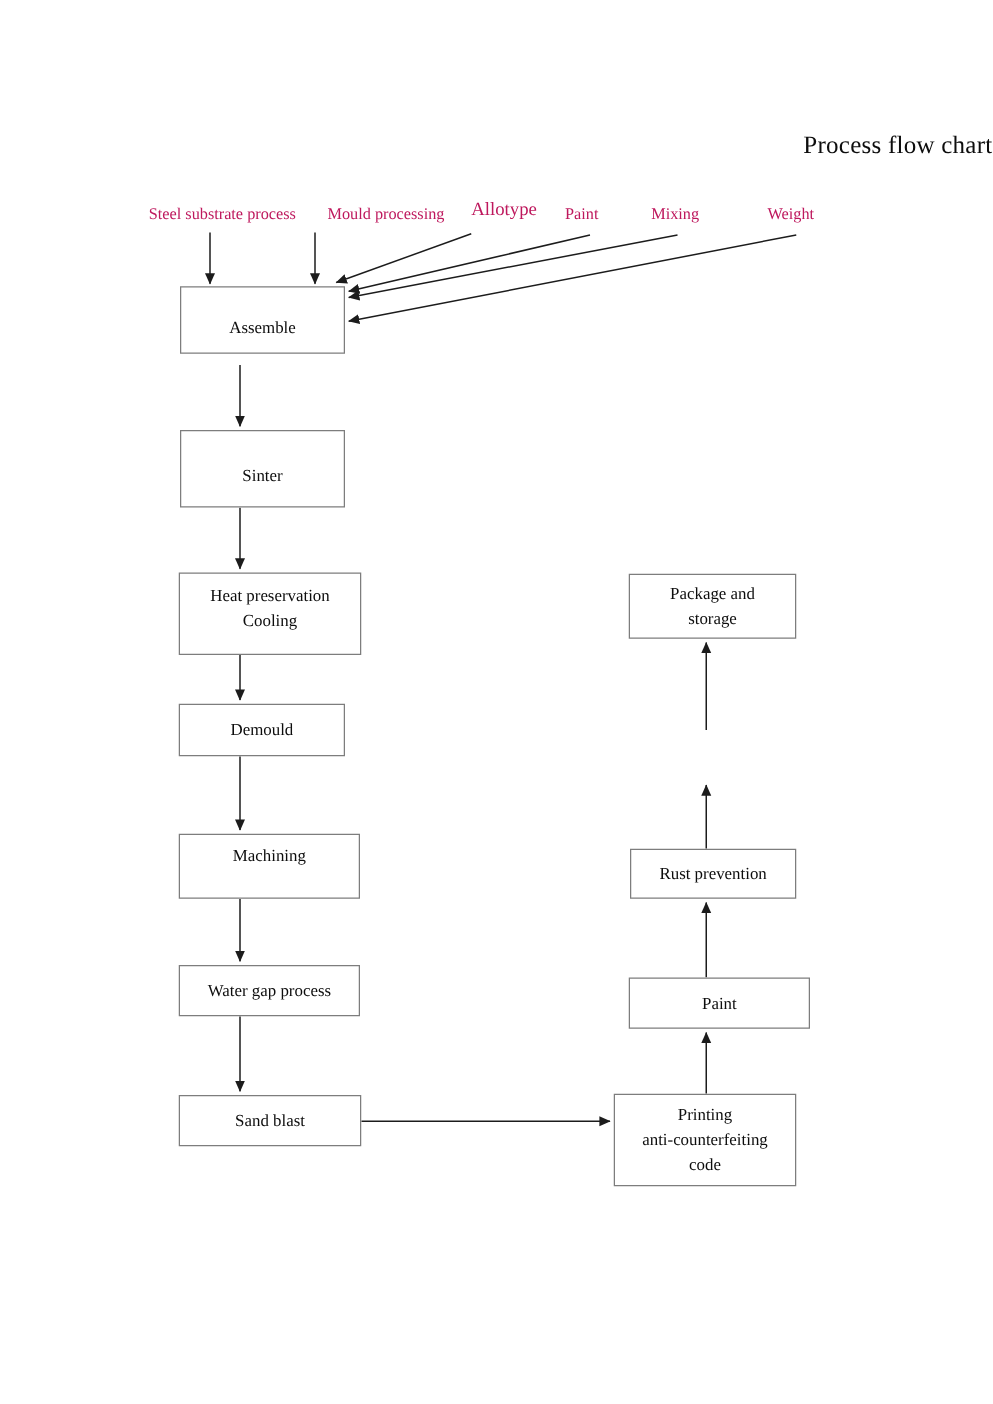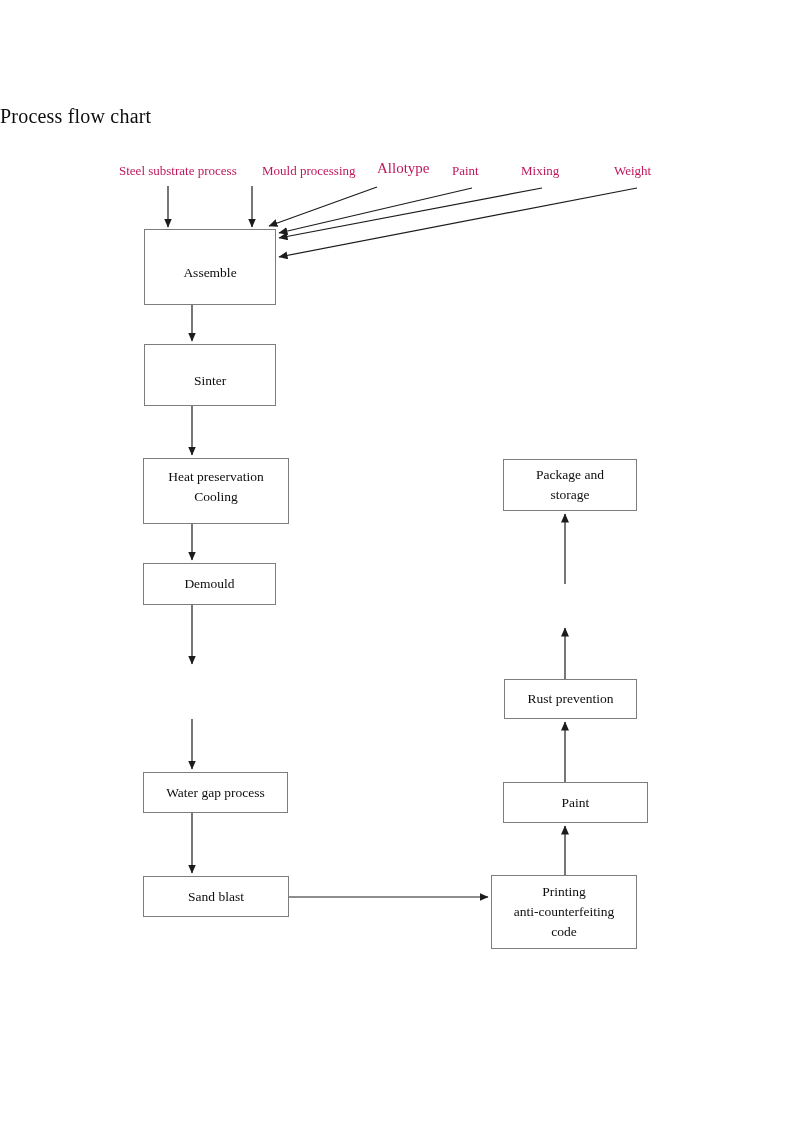--- a/index.html
+++ b/index.html
@@ -11,21 +11,21 @@
     background: #ffffff;
     font-family: "Liberation Serif", "DejaVu Serif", serif;
     color: #111111;
     overflow: hidden;
   }
   .doc-title {
     position: absolute;
     top: 105px;
     left: 0;
     width: 794px;
-    text-align: left;
+    text-align: right;
     font-size: 20px;
     letter-spacing: 0.2px;
     color: #0d0d0d;
   }
   .top-label {
     position: absolute;
     top: 163px;
     font-size: 13px;
     white-space: nowrap;
     color: #be185d;
@@ -87,25 +87,26 @@
     <line x1="192" y1="605" x2="192" y2="664" marker-end="url(#ah)"></line>
     <line x1="192" y1="719" x2="192" y2="769" marker-end="url(#ah)"></line>
     <line x1="192" y1="813" x2="192" y2="873" marker-end="url(#ah)"></line>
     <line x1="289" y1="897" x2="488" y2="897" marker-end="url(#ah)"></line>
     <line x1="565" y1="875" x2="565" y2="826" marker-end="url(#ah)"></line>
     <line x1="565" y1="782" x2="565" y2="722" marker-end="url(#ah)"></line>
     <line x1="565" y1="679" x2="565" y2="628" marker-end="url(#ah)"></line>
     <line x1="565" y1="584" x2="565" y2="514" marker-end="url(#ah)"></line>
   </svg>
 
-  <div class="node low" style="left:144px; top:229px; width:132px; height:76px">Assemble</div>
+  <div class="node low" style="left:144px; top:229px; width:132px; height:54px">Assemble</div>
   <div class="node low" style="left:144px; top:344px; width:132px; height:62px">Sinter</div>
   <div class="node high" style="left:143px; top:458px; width:146px; height:66px">Heat preservation
 Cooling</div>
   <div class="node" style="left:143px; top:563px; width:133px; height:42px">Demould</div>
+  <div class="node top-align" style="left:143px; top:667px; width:145px; height:52px">Machining</div>
   <div class="node" style="left:143px; top:772px; width:145px; height:41px">Water gap process</div>
   <div class="node" style="left:143px; top:876px; width:146px; height:41px">Sand blast</div>
 
   <div class="node" style="left:491px; top:875px; width:146px; height:74px">Printing
 anti-counterfeiting
 code</div>
   <div class="node" style="left:503px; top:782px; width:145px; height:41px">Paint</div>
   <div class="node" style="left:504px; top:679px; width:133px; height:40px">Rust prevention</div>
   <div class="node" style="left:503px; top:459px; width:134px; height:52px">Package and
 storage</div>

